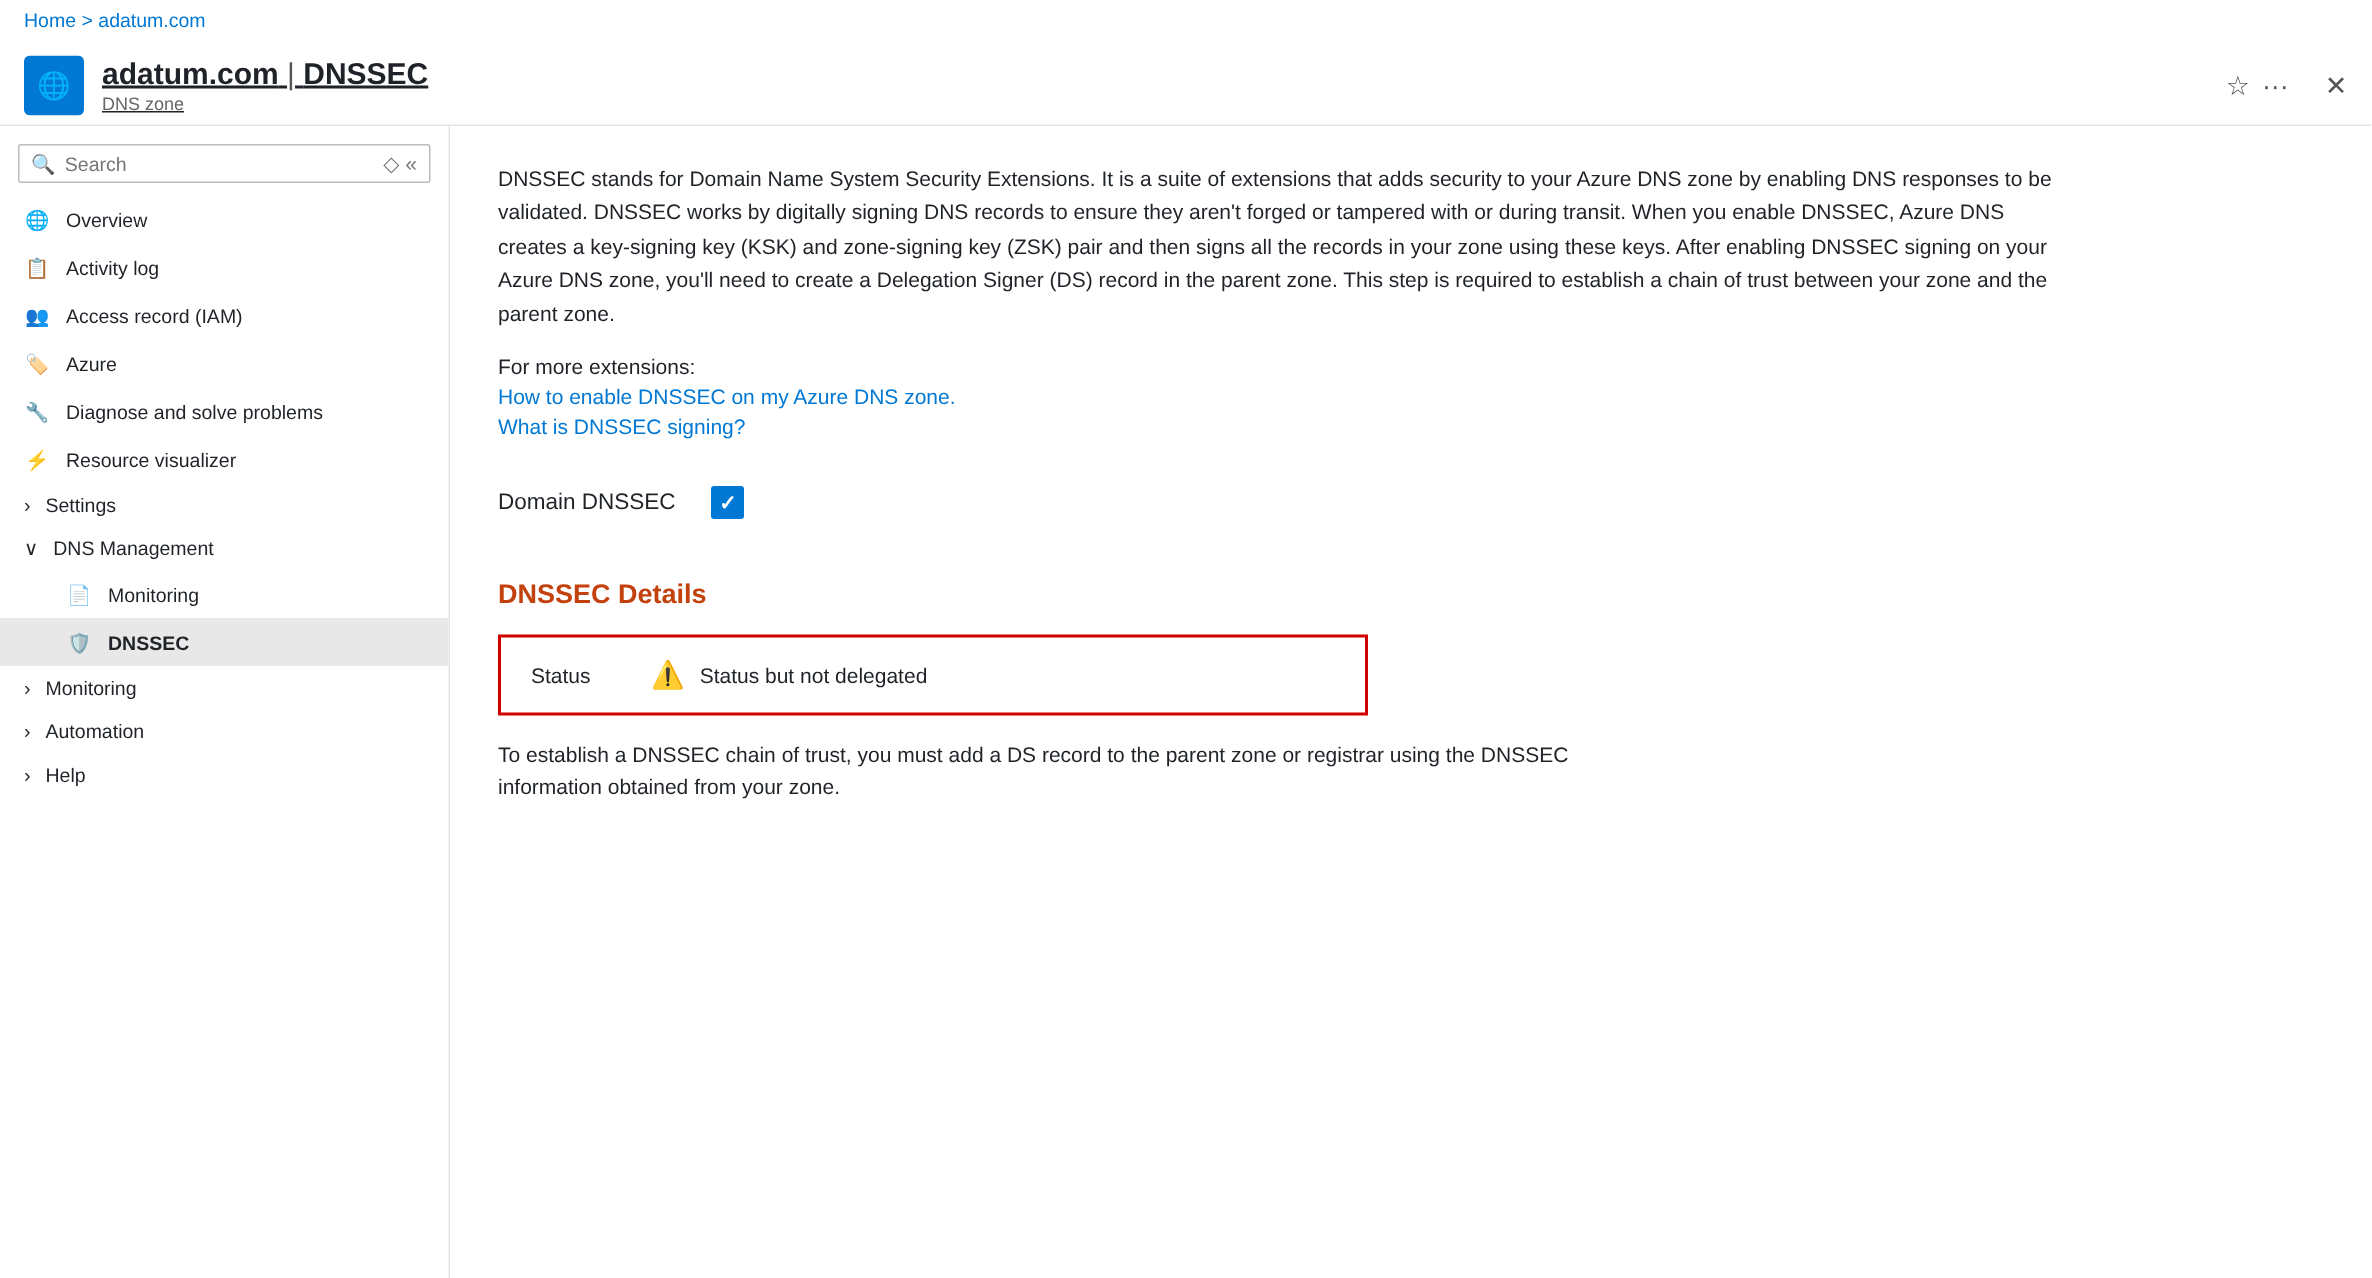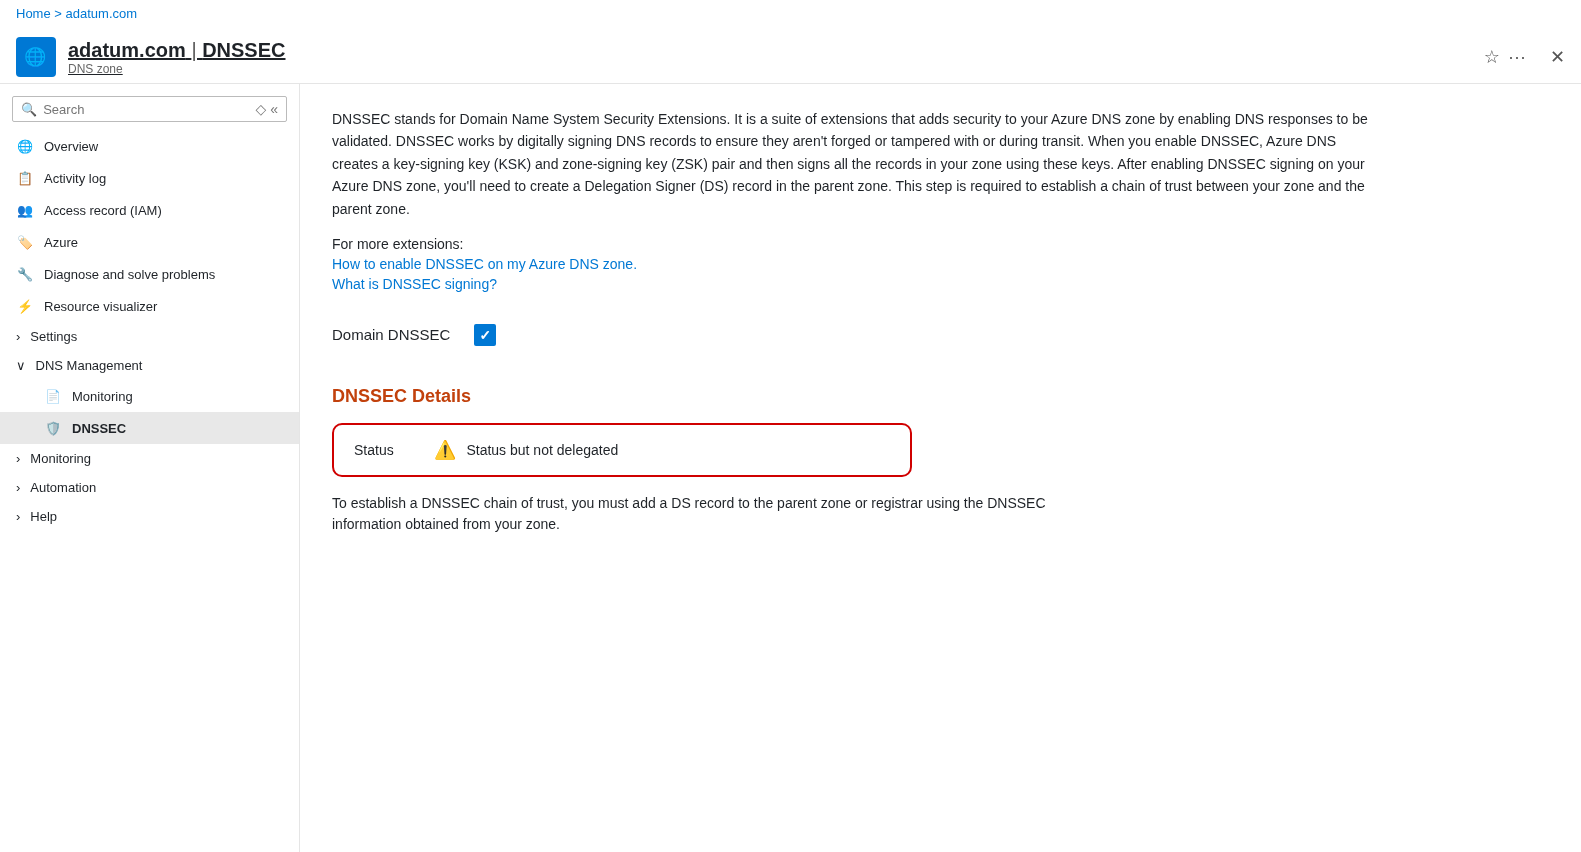--- a/index.html
+++ b/index.html
@@ -42,21 +42,21 @@
     .more-info a { color: #0078d4; text-decoration: none; display: block; margin-top: 4px; }
 
     .enable-row { display: flex; align-items: center; margin-top: 32px; gap: 24px; }
     .enable-label { font-size: 15px; color: #1f2328; }
     .checkbox-blue { width: 22px; height: 22px; background: #0078d4; border-radius: 2px; display: flex; align-items: center; justify-content: center; }
     .checkbox-blue::after { content: '✓'; color: white; font-size: 14px; font-weight: bold; }
 
     .dnssec-details { margin-top: 40px; }
     .dnssec-details-title { font-size: 18px; font-weight: 700; color: #c2410c; margin-bottom: 16px; }
 
-    .status-box { border: 2px solid #d00000; border-radius: 10px; padding: 14px 20px; display: flex; align-items: center; max-width: 580px; }
+    .status-box { border: 2px solid #d00000; border-radius: 0; padding: 14px 20px; display: flex; align-items: center; max-width: 580px; }
     .status-label { font-size: 14px; color: #1f2328; min-width: 80px; }
     .status-value { display: flex; align-items: center; gap: 10px; font-size: 14px; color: #1f2328; }
     .warning-icon { font-size: 18px; }
 
     .chain-trust-text { margin-top: 16px; font-size: 14px; color: #1f2328; max-width: 780px; line-height: 1.5; }
 
     
     .icon-overview { color: #0078d4; }
     .icon-activity { color: #0078d4; }
     .icon-iam { color: #0078d4; }

